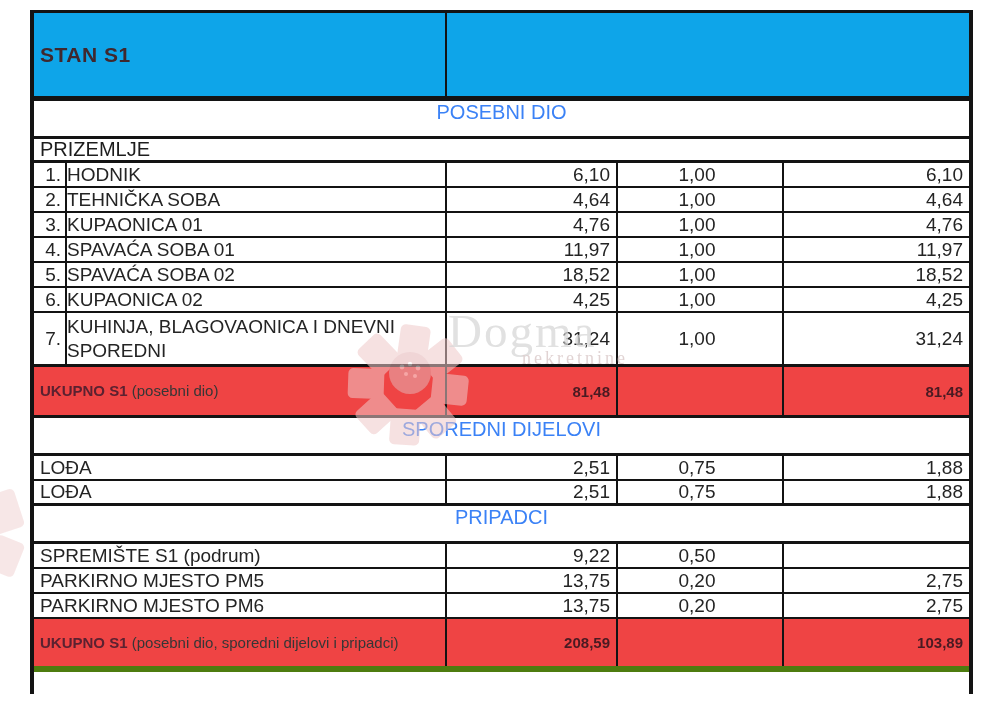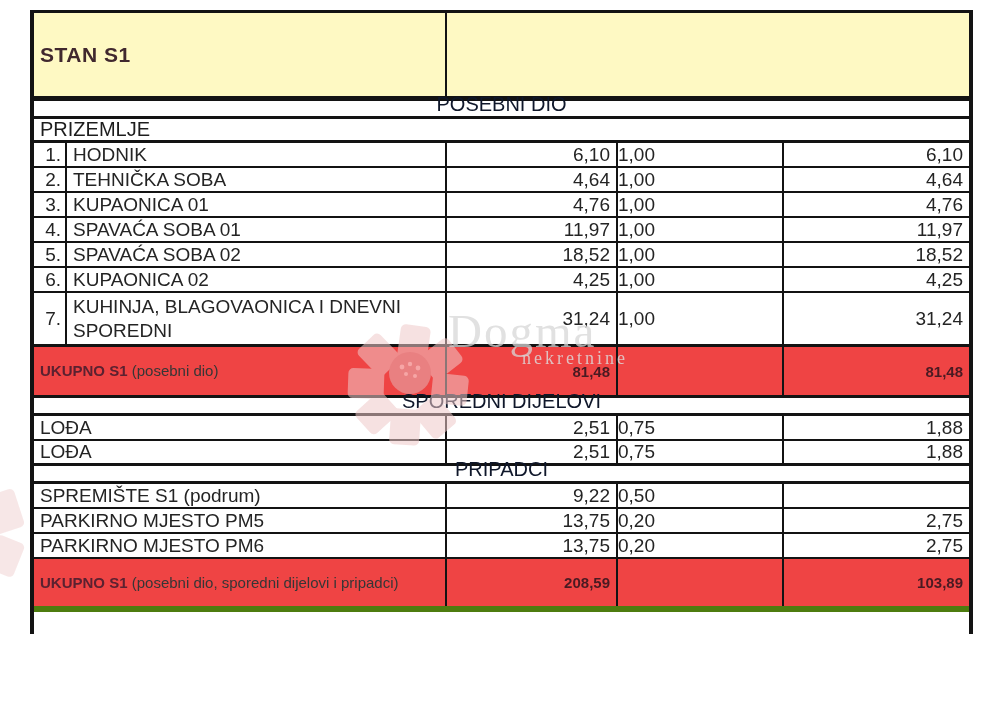--- a/index.html
+++ b/index.html
@@ -9,33 +9,33 @@
   }
   .tbl{
     position:absolute;left:30px;top:10px;width:943px;box-sizing:border-box;
     border-left:4px solid #131313;border-right:4px solid #131313;border-top:3px solid #131313;
     background:#ffffff;
   }
   .row{display:flex;box-sizing:border-box;border-bottom:2px solid #131313;background:#fff;}
   .c{box-sizing:border-box;border-right:2px solid #131313;display:flex;align-items:center;overflow:hidden;}
   .c.lastc{border-right:none;}
   .c.num{width:33px;justify-content:flex-end;padding-right:4px;}
-  .c.lab{width:380px;padding-left:6px;}
+  .c.lab{width:380px;padding-left:0;}
   .c.lab2{width:413px;padding-left:6px;}
   .c.v1{width:171px;justify-content:flex-end;padding-right:6px;}
-  .c.v2{width:166px;justify-content:flex-start;padding-right:6px;}
+  .c.v2{width:166px;justify-content:center;padding-right:6px;}
   .c.v3{width:185px;justify-content:flex-end;padding-right:6px;border-right:none;}
   .labwrap{line-height:1.25;}
   
-  .head{height:88px;border-bottom:5px solid #131313;background:#fef9c3;}
+  .head{height:88px;border-bottom:5px solid #131313;background:#0ea5e9;}
   .head .c{border-right:2px solid #131313;}
   .head .c.h2{flex:1;border-right:none;}
   .head .title{font-size:21px;font-weight:bold;color:#40282e;letter-spacing:.5px;}
   
-  .section{height:18px;border-bottom:3px solid #131313;justify-content:center;align-items:flex-end;font-size:20px;color:#0f172a;}
+  .section{height:38px;border-bottom:3px solid #131313;justify-content:center;align-items:flex-start;font-size:20px;color:#3b82f6;}
   .subhead{height:24px;border-bottom:3px solid #131313;align-items:center;padding-left:6px;font-size:20px;color:#1d1d1d;text-align:center;}
   
   .data{height:25px;font-size:19px;}
   .data.tall{height:54px;border-bottom:3px solid #131313;}
   .data.tall .lab{line-height:1.3;}
   .data.thick{border-bottom:3px solid #131313;}
   
   .total{height:51px;border-bottom:3px solid #131313;background:#ef4444;font-size:15px;}
   .total.final{height:53px;border-bottom:6px solid #4d7c0f;}
   .total .tl{font-weight:bold;color:#5b2130;}

